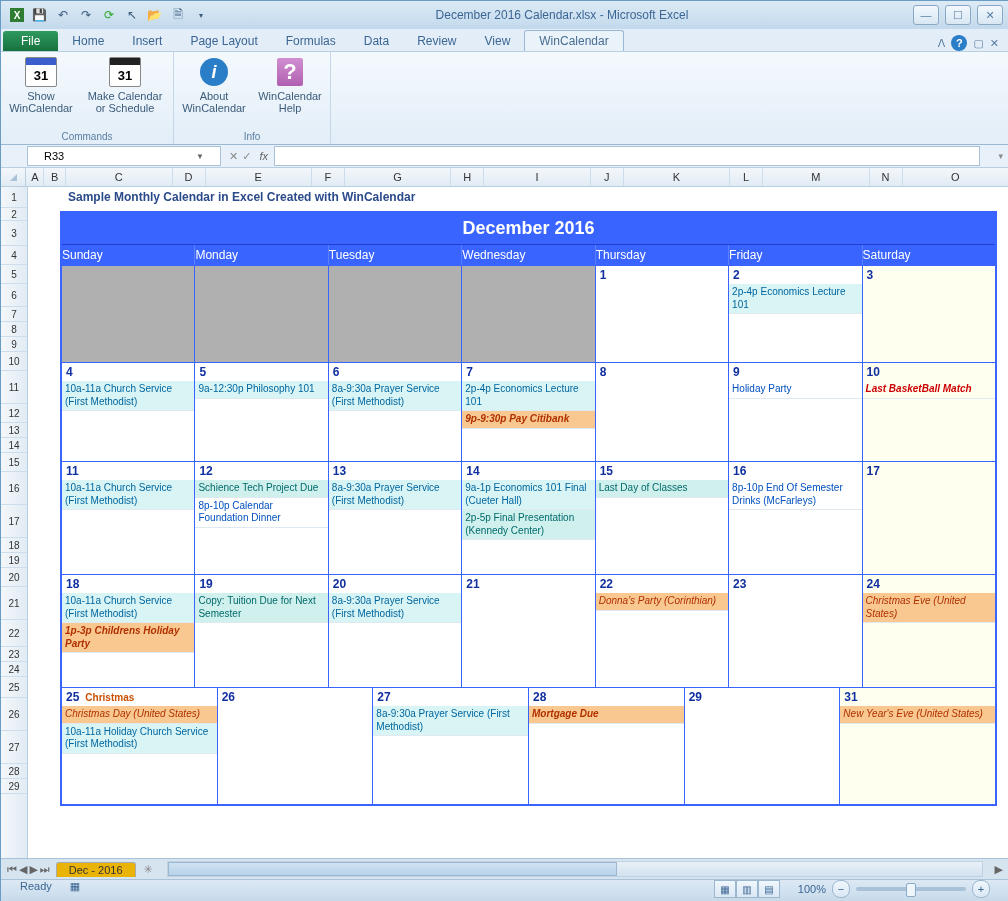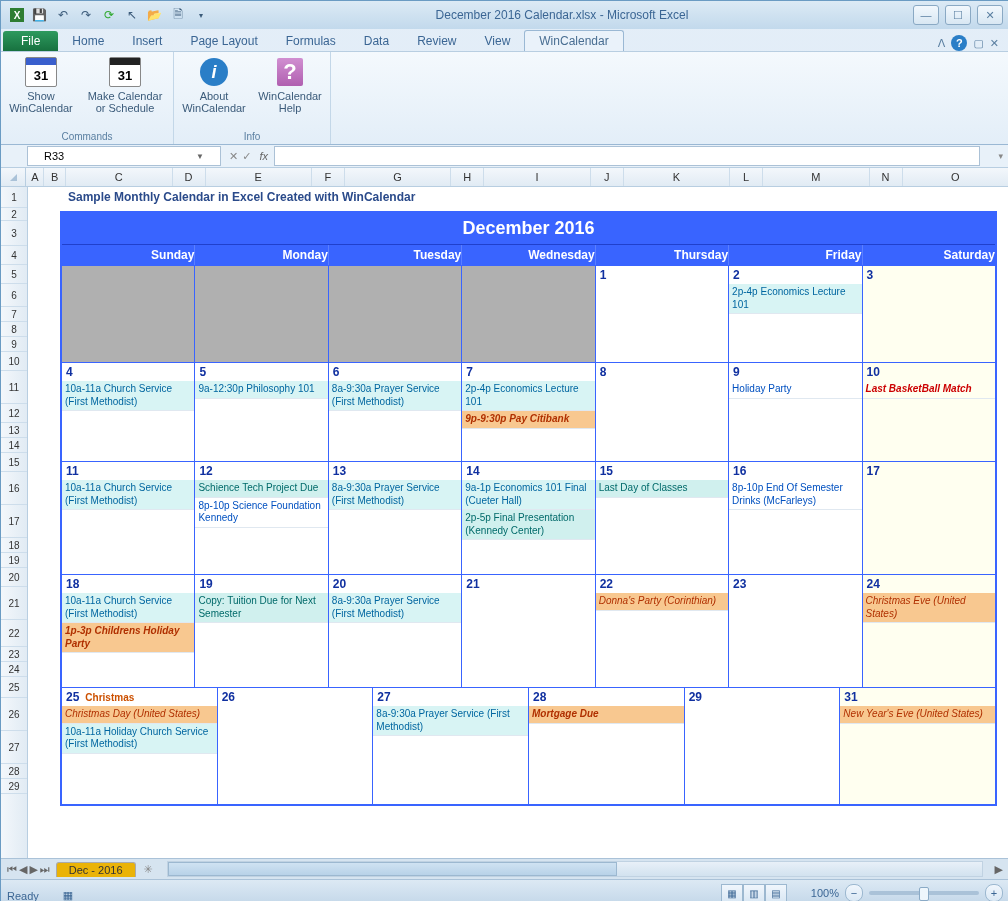--- a/index.html
+++ b/index.html
@@ -43,21 +43,21 @@
 .rowhdr-col{width:26px;background:linear-gradient(#f3f7fb,#e1ebf4);border-right:1px solid #b8cee1;display:flex;align-items:center;justify-content:center}
 .colhdr{border-right:1px solid #cdddeb;display:flex;align-items:center;justify-content:center}
 .sheet{flex:1;display:flex;overflow:hidden}
 .rownums{width:26px;background:linear-gradient(to right,#f3f7fb,#e1ebf4);border-right:1px solid #b8cee1;display:flex;flex-direction:column}
 .rownum{border-bottom:1px solid #cdddeb;display:flex;align-items:center;justify-content:center;font-size:10px;color:#333}
 .cells{flex:1;position:relative;overflow:hidden}
 
 .cal{position:absolute;left:32px;top:24px;right:12px;border:2px solid #3964ff}
 .cal-title{background:#3964ff;color:#fff;text-align:center;font-size:18px;font-weight:bold;padding:5px 0;border-bottom:1px solid #2040cc}
 .dayhdr-row{display:flex;background:#3964ff}
-.dayhdr{flex:1;min-width:0;color:#fff;text-align:right;font-size:12px;font-weight:bold;padding:3px 0;border-right:1px solid #5a7fff}
+.dayhdr{flex:1;min-width:0;color:#fff;text-align:left;font-size:12px;font-weight:normal;padding:3px 0;border-right:1px solid #5a7fff}
 .dayhdr:last-child{border-right:none}
 .week{display:flex;border-top:1px solid #3964ff}
 .daycell{flex:1;min-width:0;border-right:1px solid #3964ff;display:flex;flex-direction:column;min-height:60px}
 .daycell:last-child{border-right:none}
 .daycell.blank{background:#b0b0b0}
 .daycell.ivory{background:#fffff0}
 .daynum{font-weight:bold;color:#1030a0;font-size:12px;padding:2px 4px}
 .daynum.withtext{display:flex;align-items:baseline;gap:6px}
 .daynum .hol{font-weight:bold;font-size:10px;color:#cc5000}
 .ev{font-size:10px;padding:2px 3px;line-height:1.25;border-bottom:1px solid #e0e8f0}
@@ -68,21 +68,21 @@
 .ev.red{color:#cc0000;font-weight:bold;font-style:italic}
 .ev.blue{color:#0050c0}
 .doctitle{position:absolute;left:40px;top:3px;font-weight:bold;color:#2a4a8a;font-size:12px}
 
 .sheettabs{height:20px;background:#d6e4f0;display:flex;align-items:center;border-top:1px solid #aac2d8;font-size:11px}
 .stab-nav{display:flex;gap:2px;padding:0 6px;color:#666}
 .stab{background:#eab308;border:1px solid #aaa;border-bottom:none;padding:1px 12px;color:#333;border-top-left-radius:3px;border-top-right-radius:3px}
 .splitter{flex:1;background:linear-gradient(#e8f0f8,#d2e2ef);margin:2px 6px;height:14px;border:1px solid #c0d2e2;position:relative}
 .hscroll-thumb{position:absolute;left:0;top:0;bottom:0;width:55%;background:linear-gradient(#cfe2f2,#b8d2e8);border:1px solid #9cb8d0}
 
-.status{height:22px;background:linear-gradient(#dce9f4,#c6d9ea);border-top:1px solid #aac2d8;display:flex;align-items:flex-end;padding:0 6px;gap:24px;color:#3b6694;font-size:11px}
+.status{height:22px;background:linear-gradient(#dce9f4,#c6d9ea);border-top:1px solid #aac2d8;display:flex;align-items:flex-start;padding:0 19px;gap:18px;color:#3b6694;font-size:11px}
 .status .spacer{flex:1}
 .viewbtns{display:flex;gap:0}
 .viewbtn{width:20px;height:16px;border:1px solid #9cb8d0;background:linear-gradient(#f0f6fc,#dae8f4);display:flex;align-items:center;justify-content:center;font-size:10px}
 .zoom{display:flex;align-items:center;gap:6px}
 .zslider{width:110px;height:4px;background:#aac2d8;position:relative;border-radius:2px}
 .zslider .thumb{position:absolute;left:50%;top:-4px;width:8px;height:12px;background:#eef6fc;border:1px solid #8aaac6;border-radius:2px;transform:translateX(-50%)}
 .zoombtn{width:16px;height:16px;border:1px solid #9cb8d0;border-radius:8px;background:linear-gradient(#f0f6fc,#dae8f4);display:flex;align-items:center;justify-content:center;font-size:11px}
 .tri{width:0;height:0;display:inline-block}
 svg{display:block}
 </style>
@@ -304,21 +304,21 @@
               </div>
             </div>
             <div class="week" style="min-height: 112px;">
               <div class="daycell">
                 <div class="daynum">11</div>
                 <div class="ev cyan">10a-11a Church Service (First Methodist)</div>
               </div>
               <div class="daycell">
                 <div class="daynum">12</div>
                 <div class="ev teal">Schience Tech Project Due</div>
-                <div class="ev blue">8p-10p Science Foundation Kennedy</div>
+                <div class="ev blue">8p-10p Calendar Foundation Dinner</div>
               </div>
               <div class="daycell">
                 <div class="daynum">13</div>
                 <div class="ev cyan">8a-9:30a Prayer Service (First Methodist)</div>
               </div>
               <div class="daycell">
                 <div class="daynum">14</div>
                 <div class="ev cyan">9a-1p Economics 101 Final (Cueter Hall)</div>
                 <div class="ev teal">2p-5p Final Presentation (Kennedy Center)</div>
               </div>

